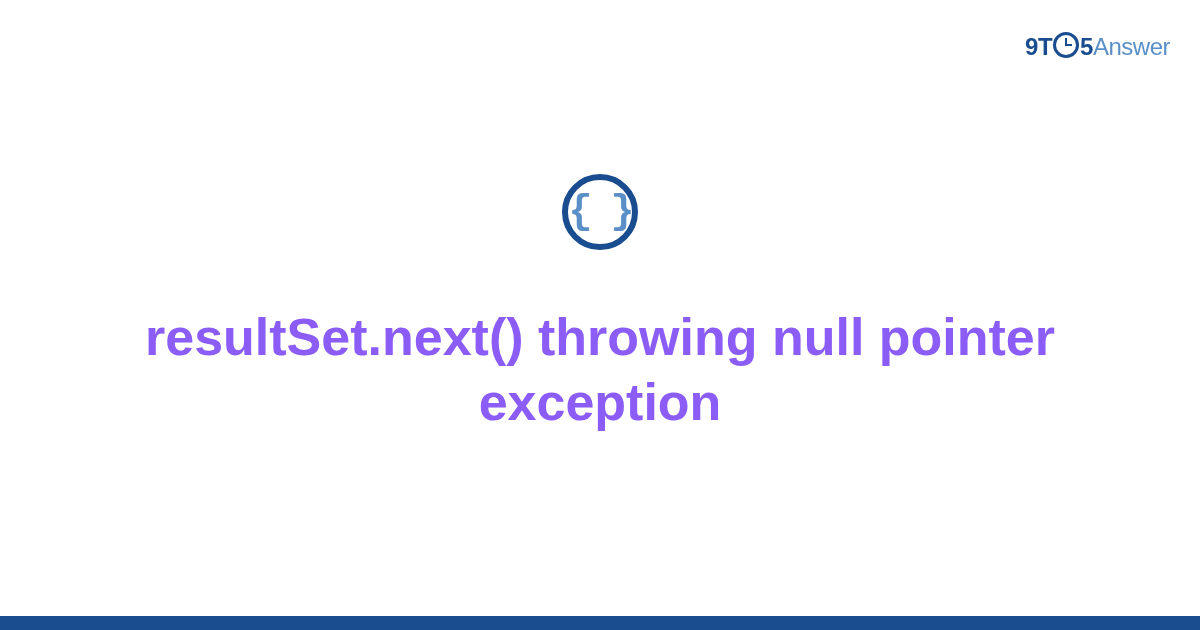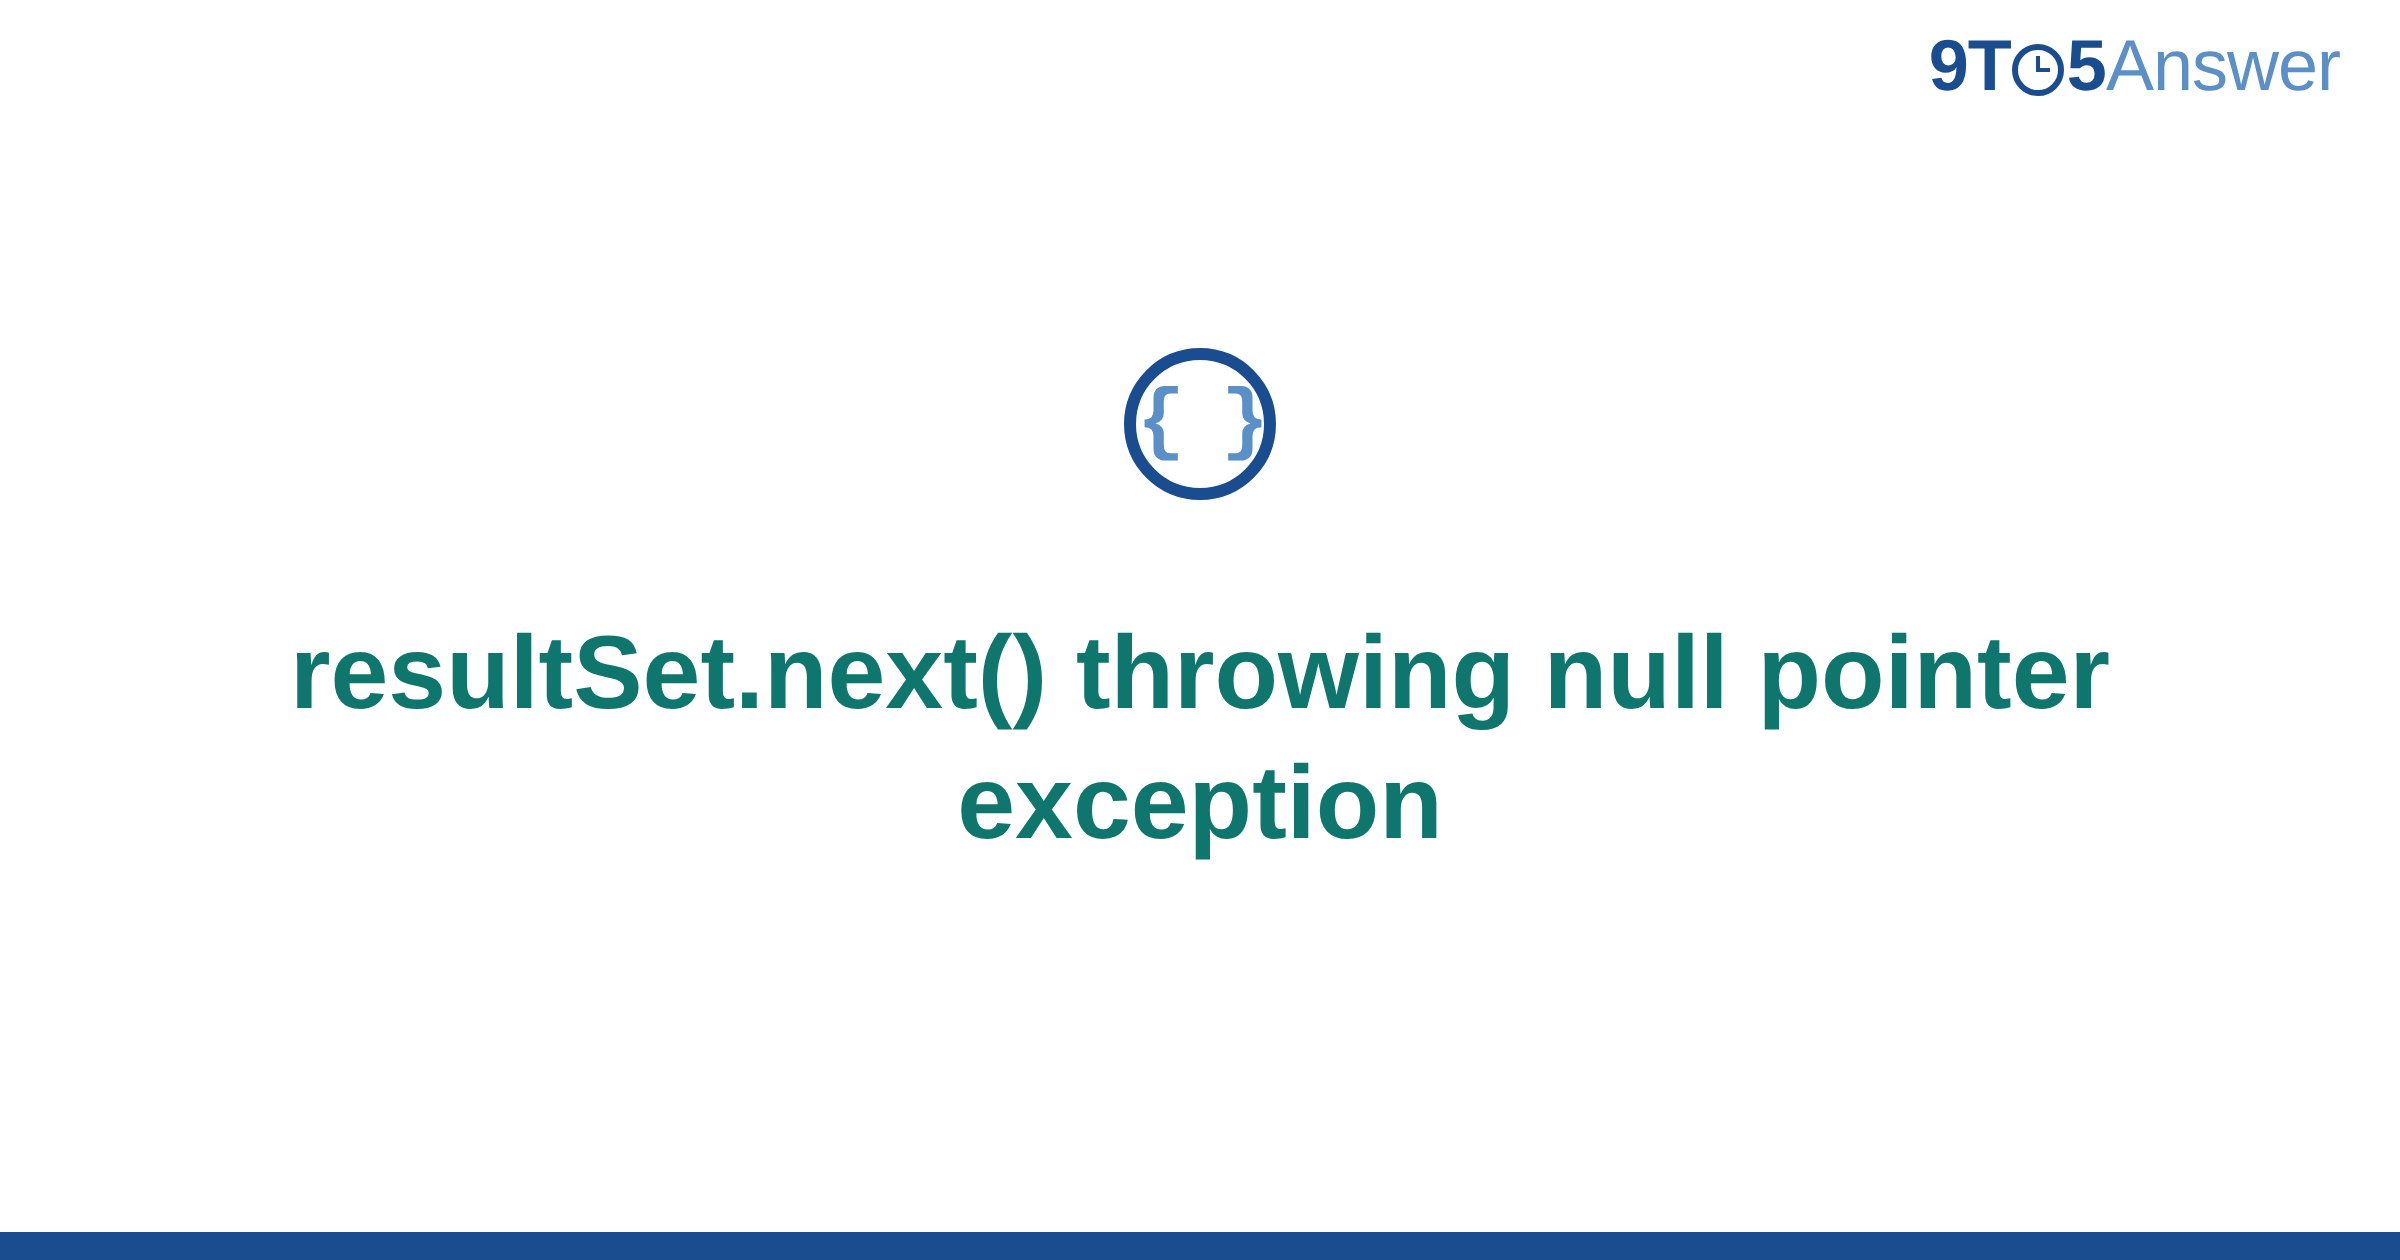--- a/index.html
+++ b/index.html
@@ -10,23 +10,23 @@
     body {
       width: 1200px;
       height: 630px;
       background: #ffffff;
       font-family: Arial, Helvetica, sans-serif;
       position: relative;
       overflow: hidden;
     }
     .brand {
       position: absolute;
-      top: 12px;
+      top: 32px;
       right: 30px;
-      font-size: 36px;
+      font-size: 24px;
       font-weight: 600;
       letter-spacing: -0.5px;
     }
     .brand .nine {
       color: #1a4d8f;
     }
     .brand .clock {
       display: inline-block;
       width: 26px;
       height: 26px;
@@ -82,21 +82,21 @@
     .category-icon .braces {
       font-size: 40px;
       font-weight: 700;
       color: #5b8fc7;
       font-family: 'Courier New', monospace;
       letter-spacing: -3px;
     }
     .title {
       font-size: 52px;
       font-weight: 700;
-      color: #0f766e;
+      color: #8b5cf6;
       line-height: 1.25;
       padding: 0 80px;
     }
     .footer-bar {
       position: absolute;
       bottom: 0;
       left: 0;
       right: 0;
       height: 14px;
       background: #1a4d8f;

